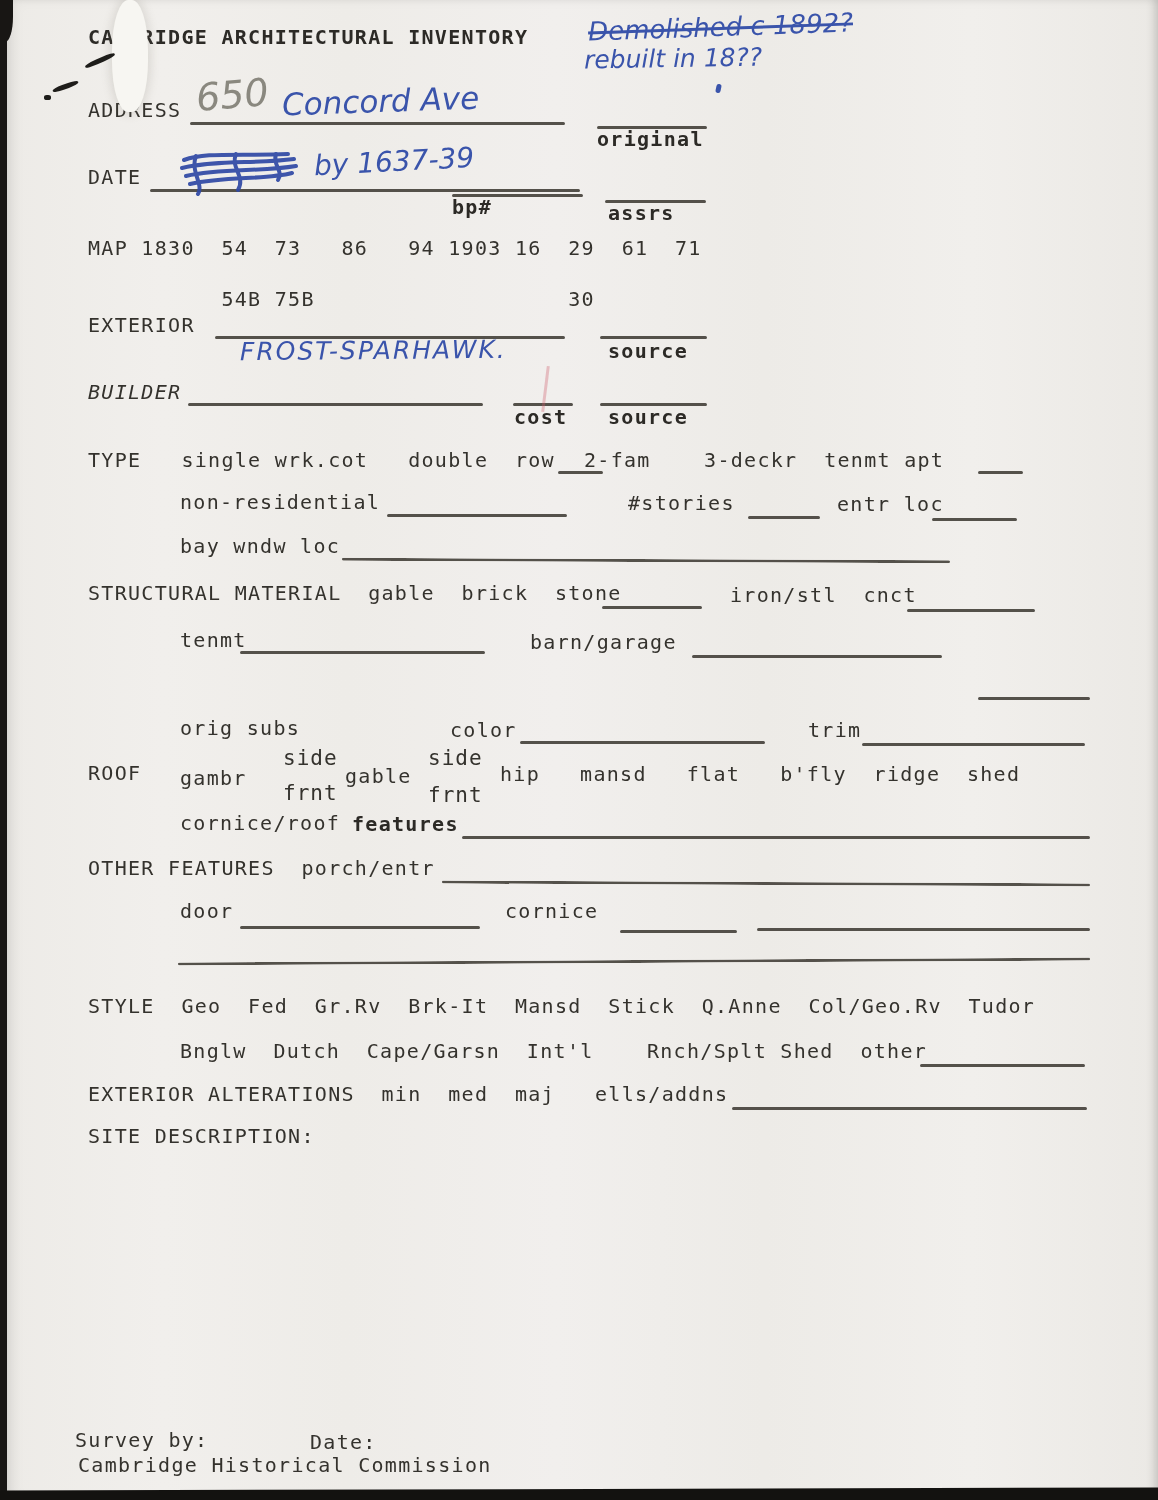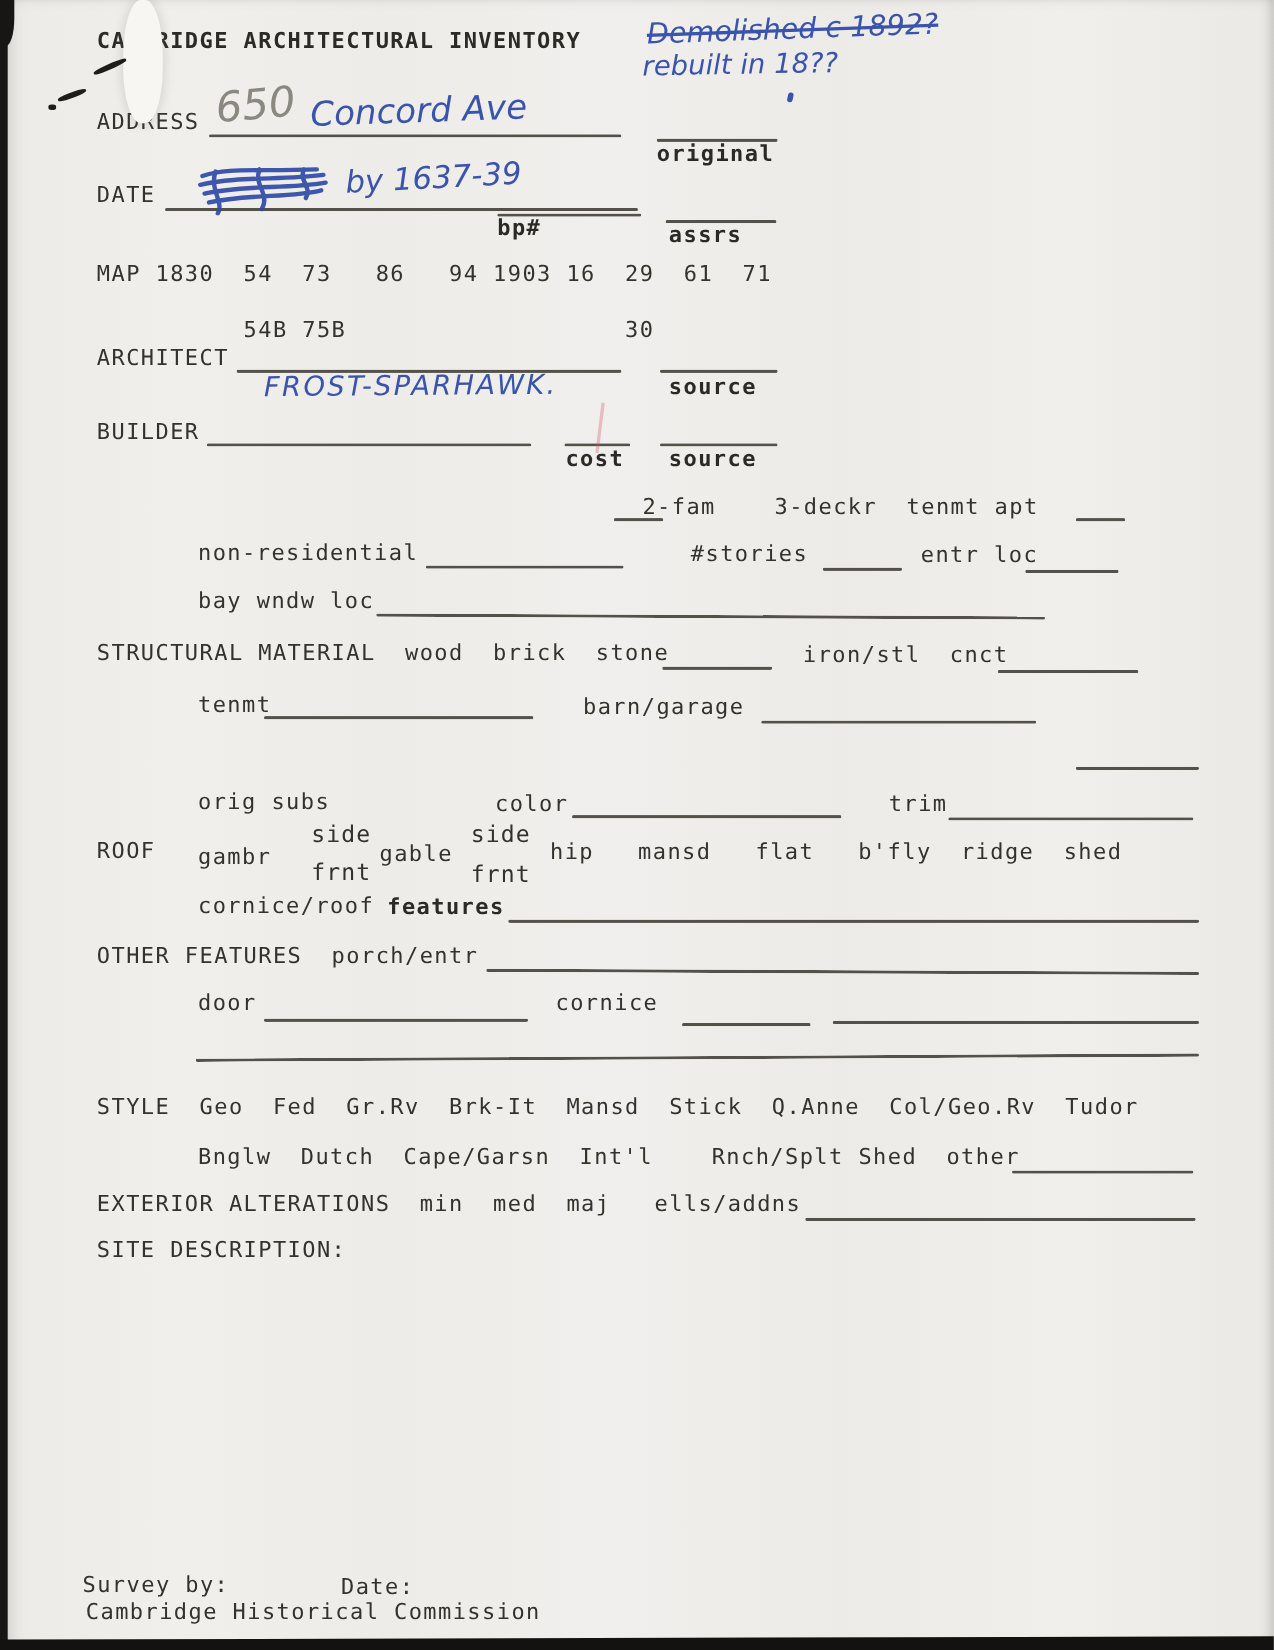--- a/index.html
+++ b/index.html
@@ -34,47 +34,48 @@
   <div class="t" style="left:88px;top:166px;">DATE</div>
   <div class="rule" style="left:150px;top:189px;width:430px;"></div>
   <div class="rule" style="left:452px;top:194px;width:131px;"></div>
   <div class="t b" style="left:452px;top:196px;">bp#</div>
   <div class="rule" style="left:605px;top:200px;width:101px;"></div>
   <div class="t b" style="left:608px;top:202px;">assrs</div>
 
   <div class="t" style="left:88px;top:237px;">MAP 1830  54  73   86   94 1903 16  29  61  71</div>
   <div class="t" style="left:88px;top:264px;margin-top:24px;">          54B 75B                   30</div>
 
-  <div class="t" style="left:88px;top:314px;">ARCHITECT</div>
+  <div class="t" style="left:88px;top:314px;">EXTERIOR</div>
   <div class="rule" style="left:215px;top:336px;width:350px;"></div>
   <div class="rule" style="left:600px;top:336px;width:107px;"></div>
   <div class="t b" style="left:608px;top:340px;">source</div>
 
-  <div class="t" style="left:88px;top:381px;">BUILDER</div>
+  <div class="t" style="left:88px;top:381px;font-style:italic;">BUILDER</div>
   <div class="rule" style="left:188px;top:403px;width:295px;"></div>
   <div class="rule" style="left:513px;top:403px;width:60px;"></div>
   <div class="t b" style="left:514px;top:406px;">cost</div>
   <div class="rule" style="left:600px;top:403px;width:107px;"></div>
   <div class="t b" style="left:608px;top:406px;">source</div>
 
+  <div class="t" style="left:88px;top:449px;">TYPE   single wrk.cot   double  row</div>
   <div class="rule" style="left:558px;top:471px;width:45px;"></div>
   <div class="t" style="left:584px;top:449px;">2-fam    3-deckr  tenmt apt</div>
   <div class="rule" style="left:978px;top:471px;width:45px;"></div>
 
   <div class="t" style="left:180px;top:491px;">non-residential</div>
   <div class="rule" style="left:387px;top:514px;width:180px;"></div>
   <div class="t" style="left:628px;top:492px;">#stories</div>
   <div class="rule" style="left:748px;top:516px;width:72px;"></div>
   <div class="t" style="left:837px;top:493px;">entr loc</div>
   <div class="rule" style="left:932px;top:518px;width:85px;"></div>
 
   <div class="t" style="left:180px;top:535px;">bay wndw loc</div>
   <div class="rule" style="left:342px;top:559px;width:608px;transform:rotate(.25deg);"></div>
 
-  <div class="t" style="left:88px;top:582px;">STRUCTURAL MATERIAL  wood  brick  stone</div>
+  <div class="t" style="left:88px;top:582px;">STRUCTURAL MATERIAL  gable  brick  stone</div>
   <div class="rule" style="left:602px;top:606px;width:100px;"></div>
   <div class="t" style="left:730px;top:584px;">iron/stl  cnct</div>
   <div class="rule" style="left:907px;top:609px;width:128px;"></div>
 
   <div class="t" style="left:180px;top:629px;">tenmt</div>
   <div class="rule" style="left:240px;top:651px;width:245px;"></div>
   <div class="t" style="left:530px;top:631px;">barn/garage</div>
   <div class="rule" style="left:692px;top:655px;width:250px;"></div>
 
   <div class="rule" style="left:978px;top:697px;width:112px;"></div>

